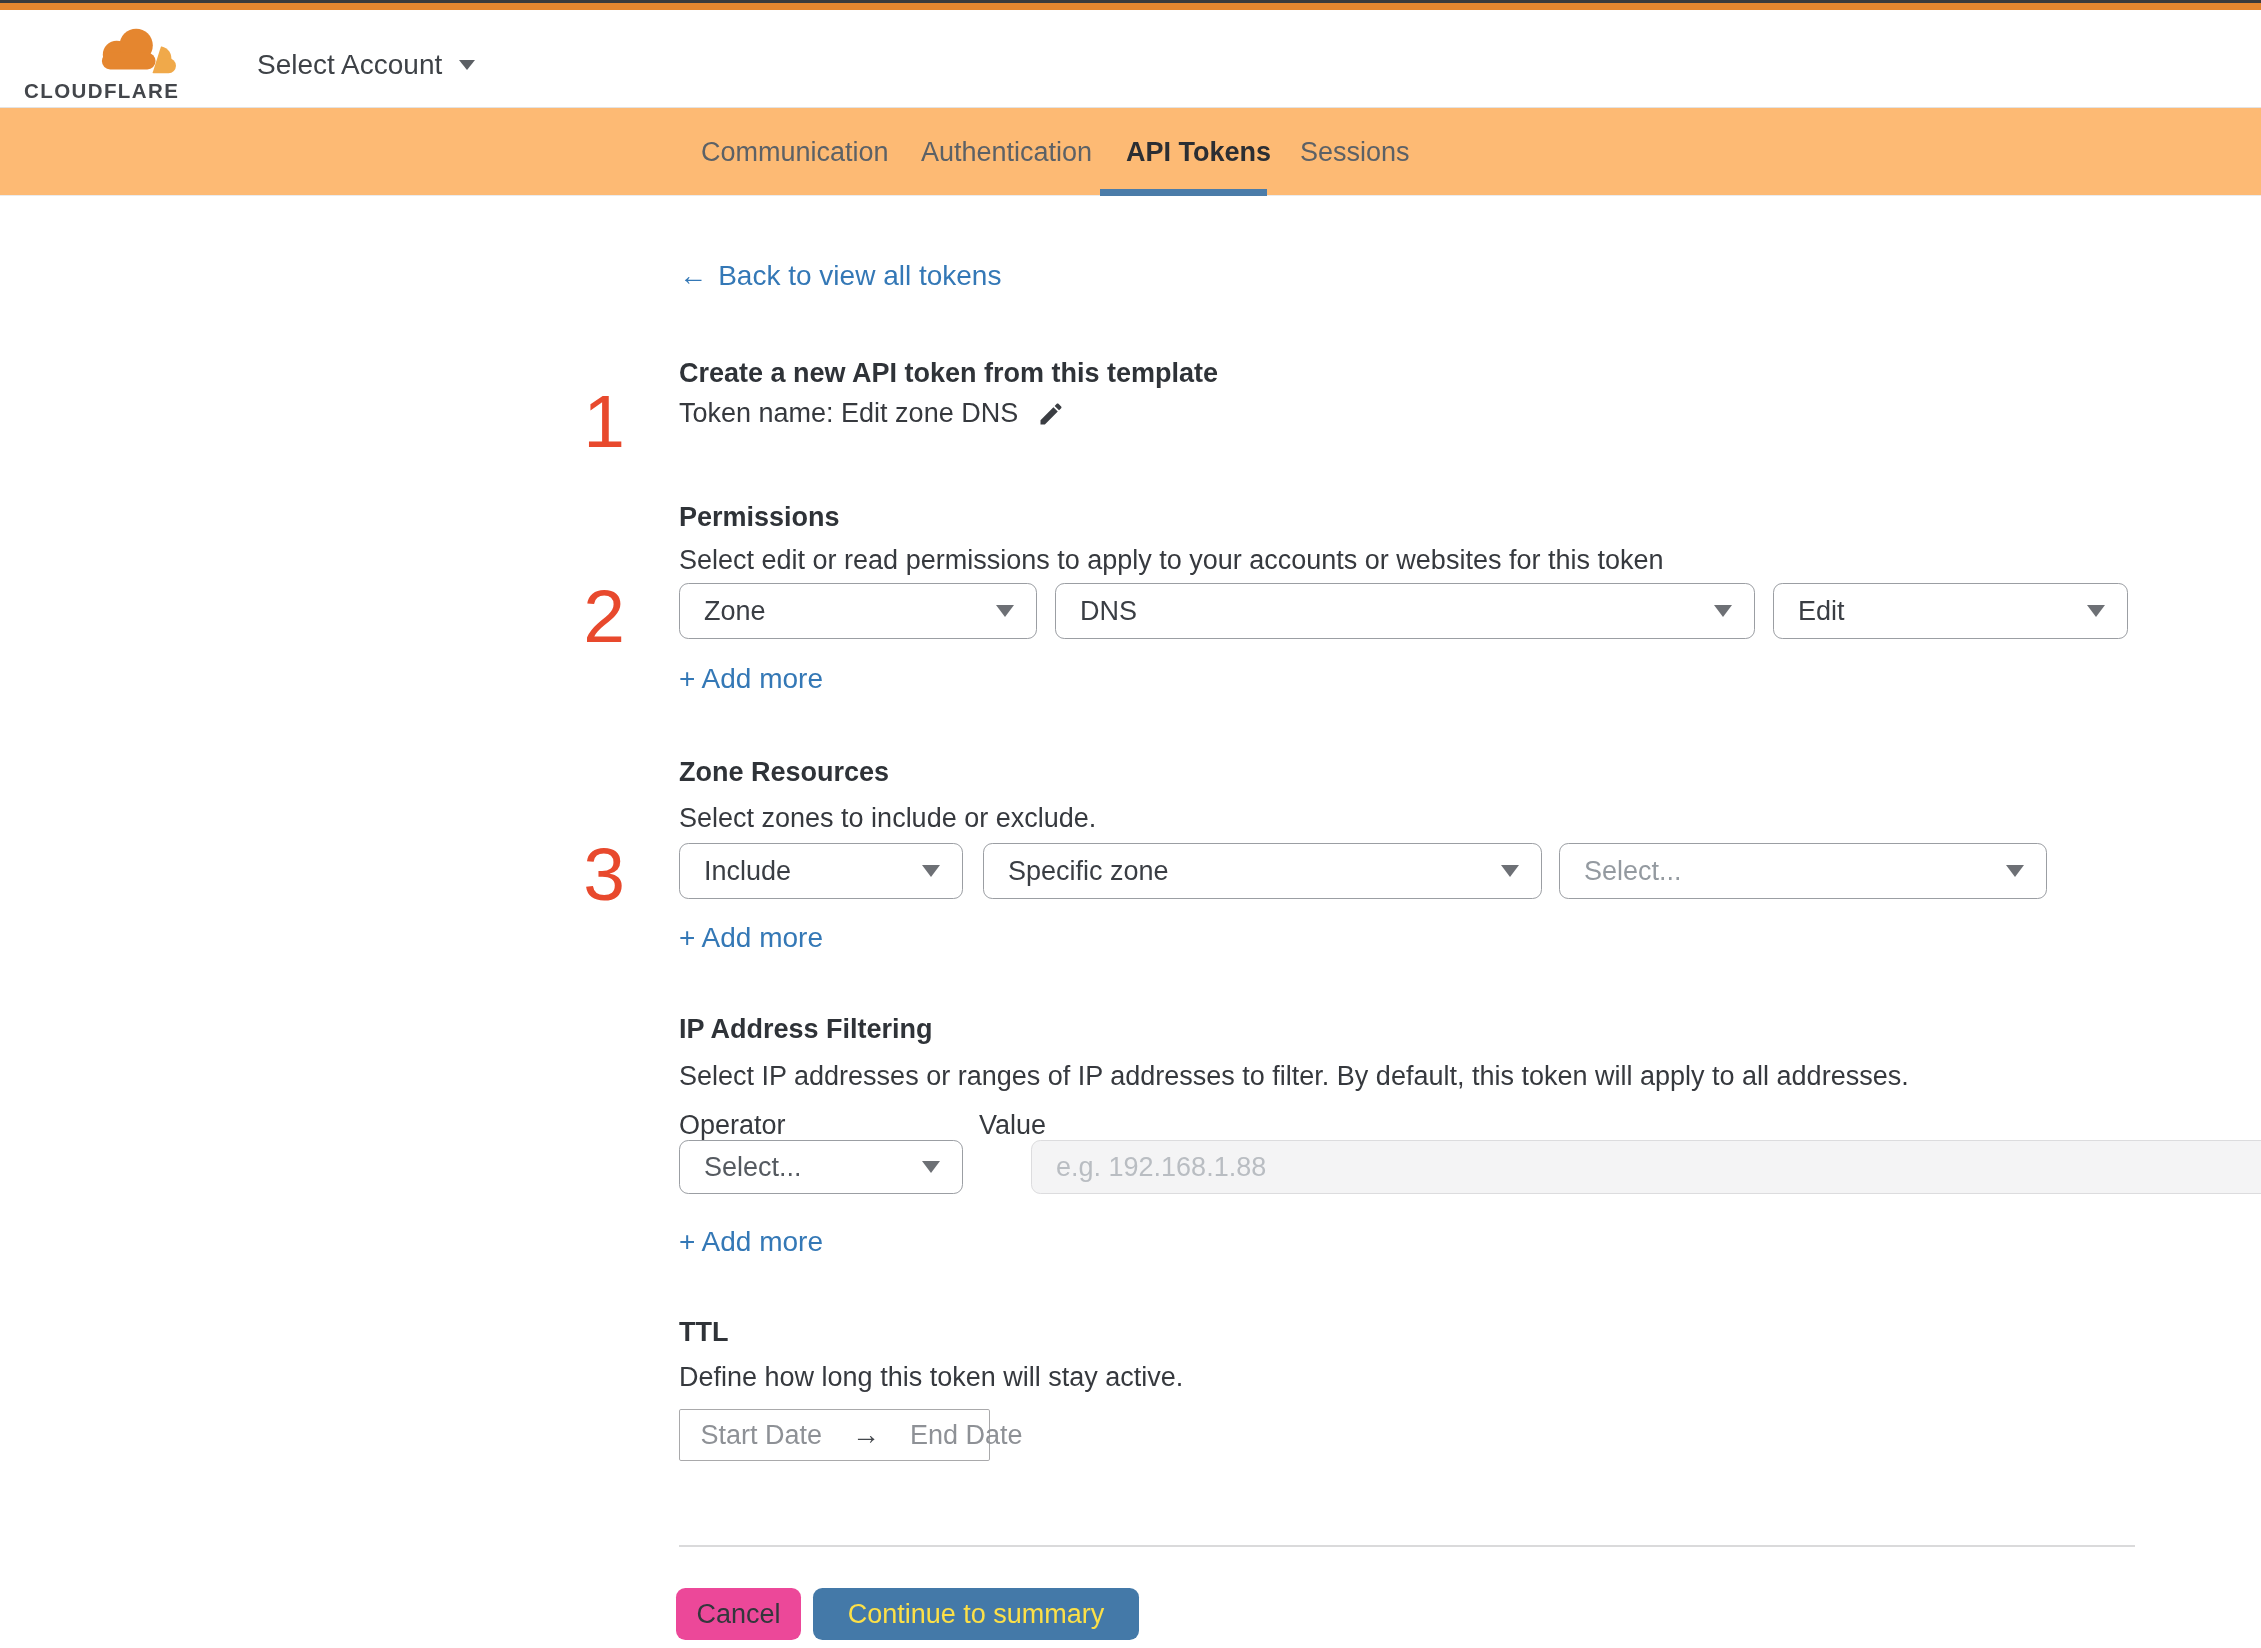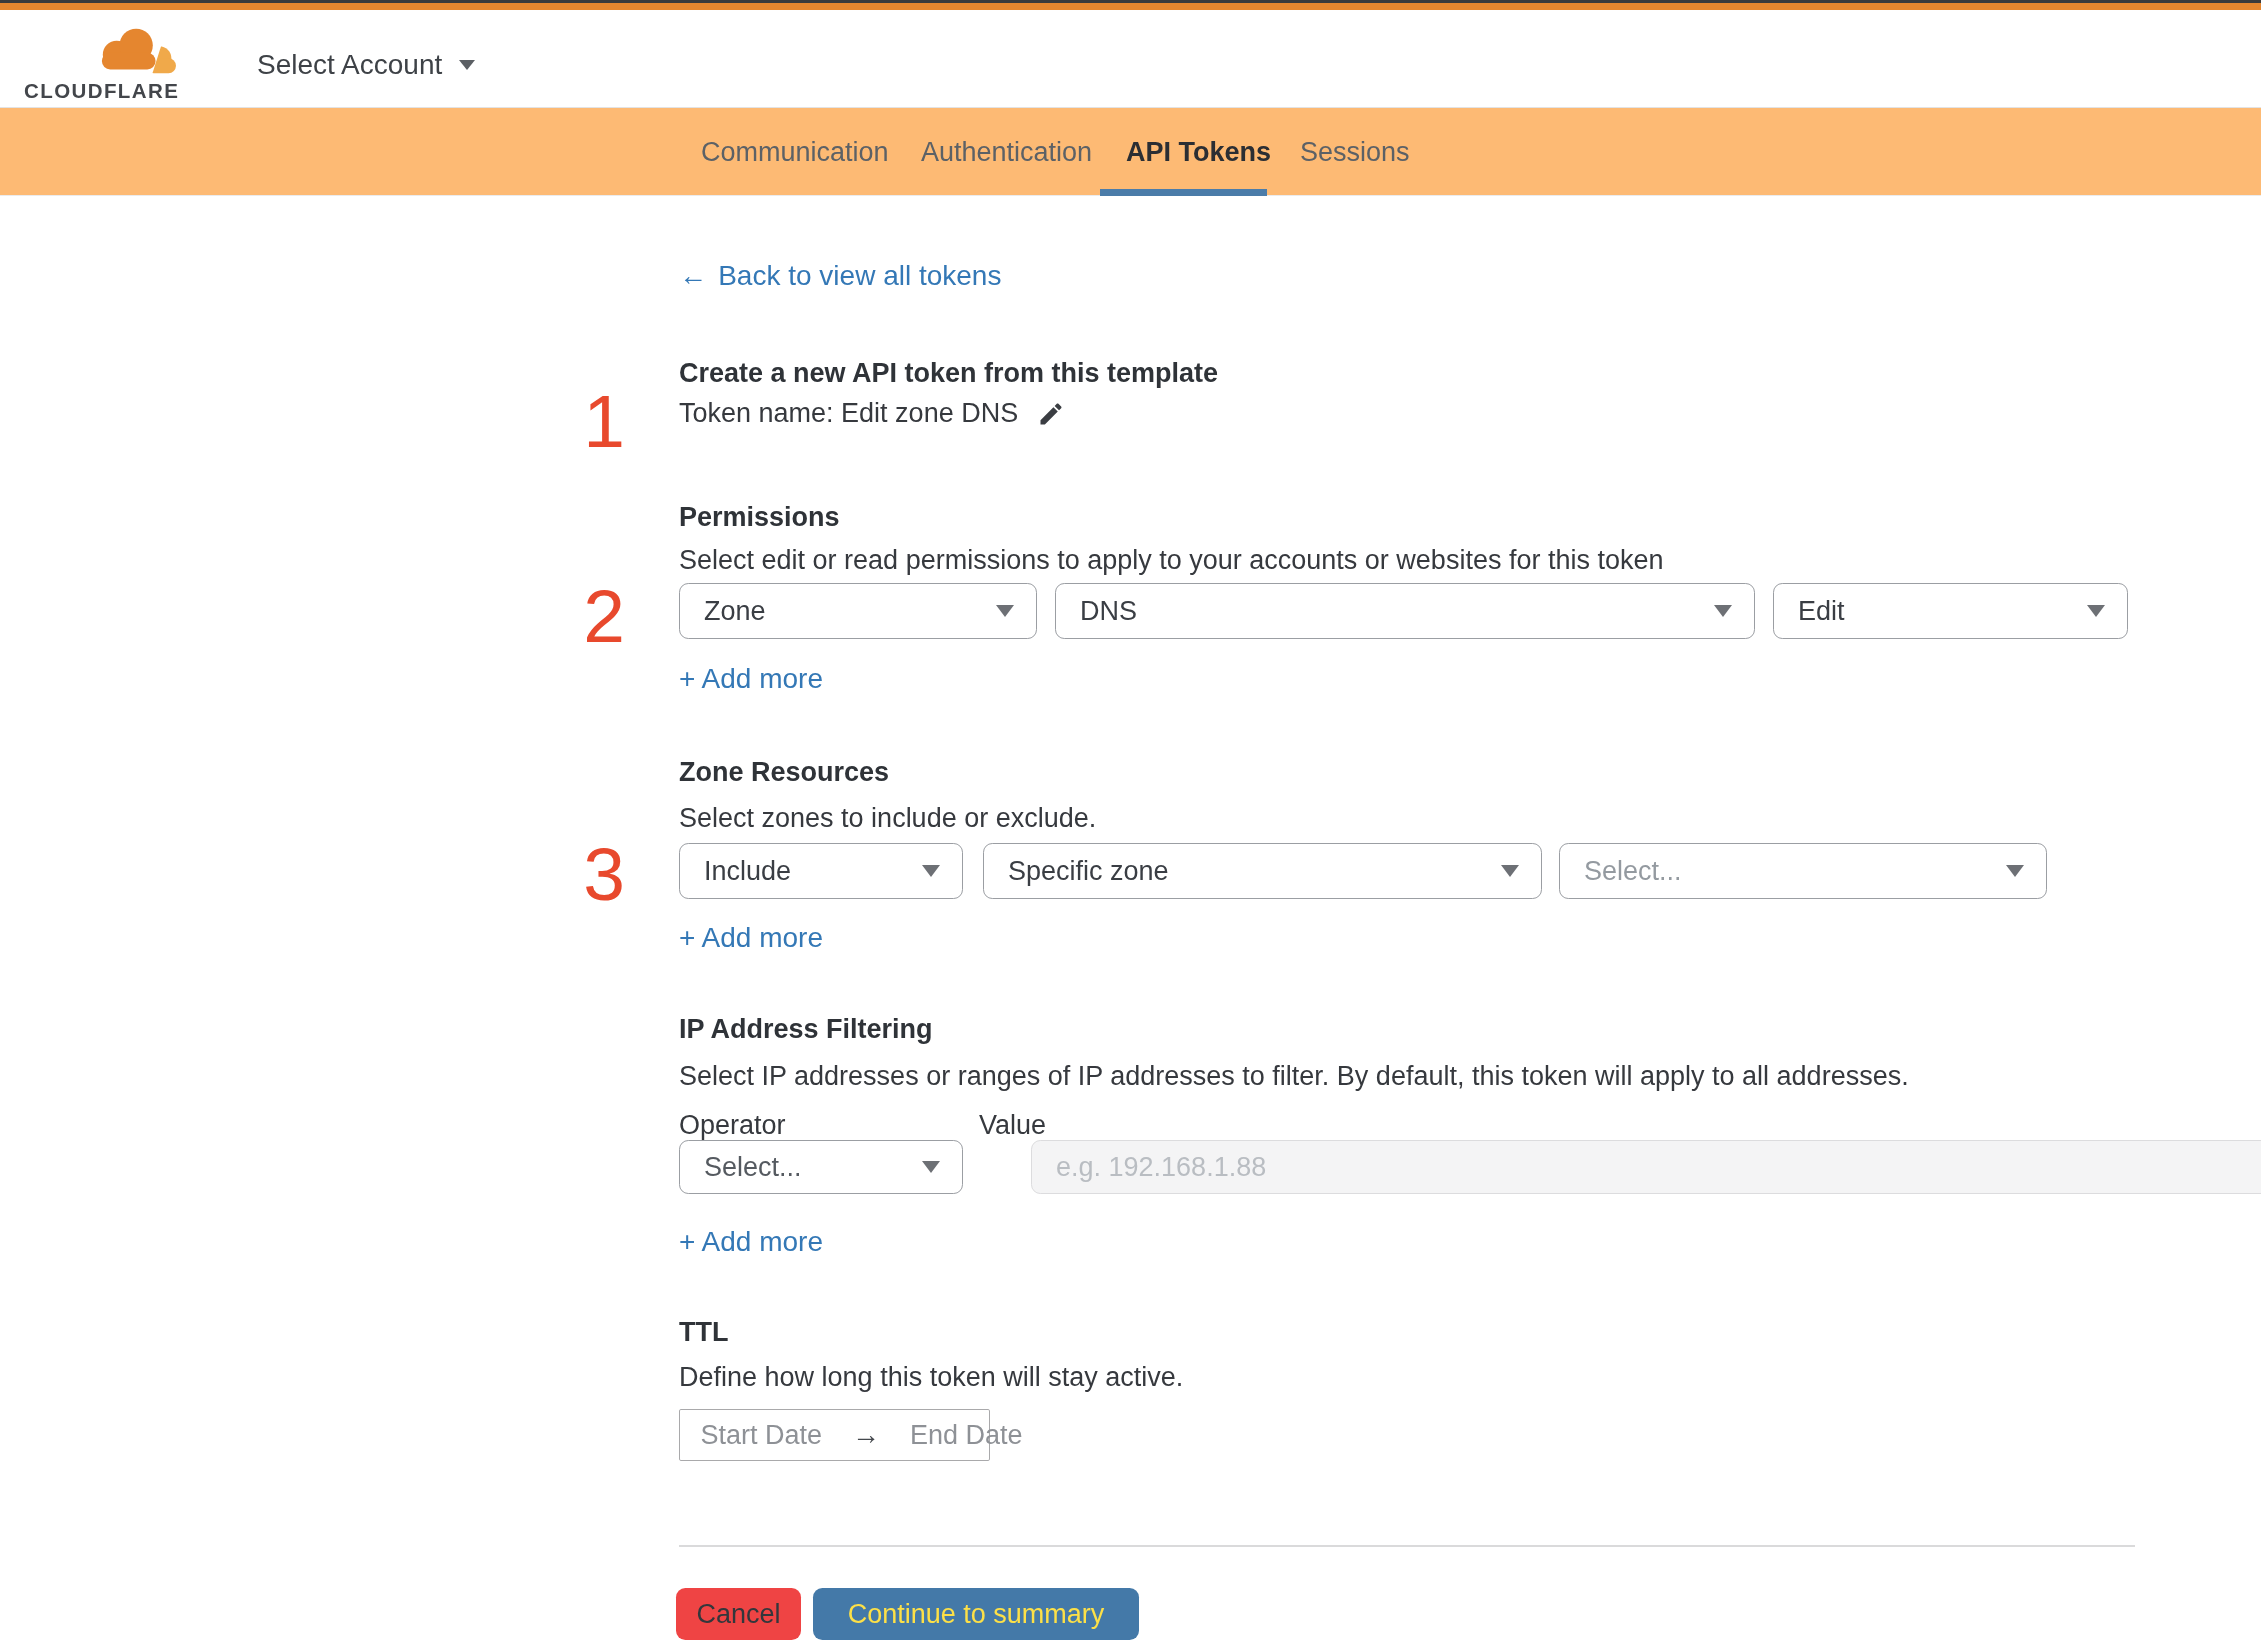--- a/index.html
+++ b/index.html
@@ -56,21 +56,21 @@
            padding:0 20.5px;cursor:pointer;background:#ffffff;}
   .date-ph{font-size:27px;color:#8e9196;white-space:nowrap;}
   .range-arrow{font-size:28px;color:#44484d;}
 
   .divider{position:absolute;left:679px;top:1545px;width:1456px;height:1.9px;background:#dadadb;}
 
   
   .btn{position:absolute;top:1588px;height:52px;border:none;border-radius:9.3px;display:flex;
        align-items:center;justify-content:center;font-family:"Liberation Sans", sans-serif;
        font-size:27px;cursor:pointer;box-sizing:border-box;}
-  .btn-cancel{left:676px;width:125px;background:#ef4444;color:#33373c;}
+  .btn-cancel{left:676px;width:125px;background:#ec4899;color:#33373c;}
   .btn-continue{left:813px;width:326px;background:#4479a8;color:#fde047;}
 
   .pencil{display:inline-block;margin-left:5.6px;}
 </style>
 </head>
 <body>
 
 <div class="page">
 
   <div class="bar-dark"></div>

